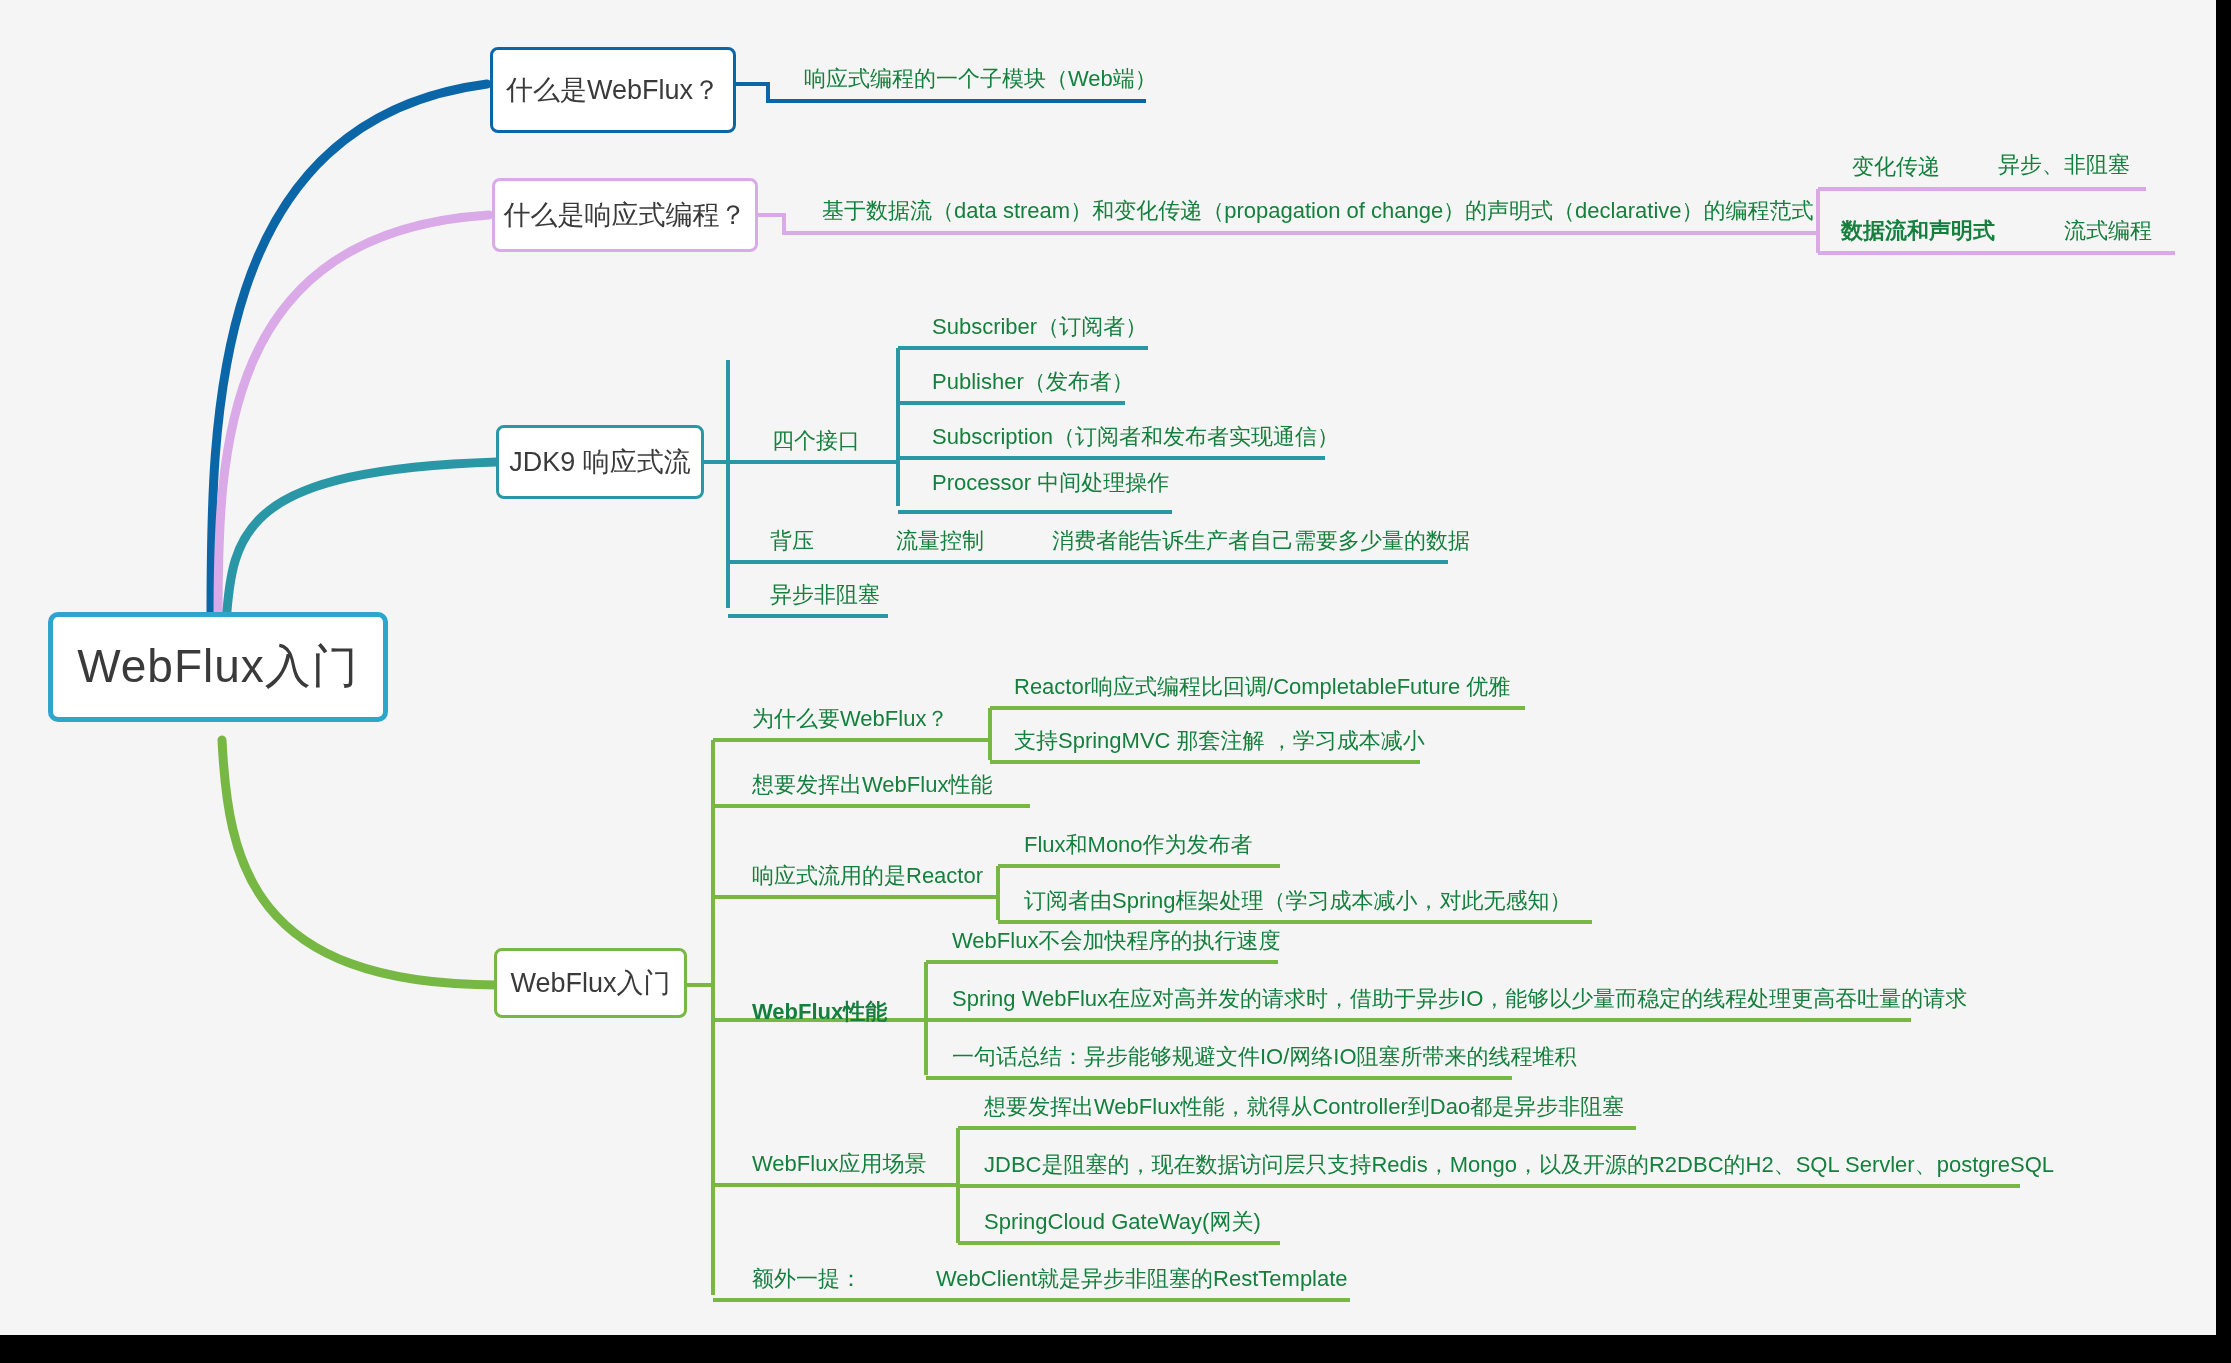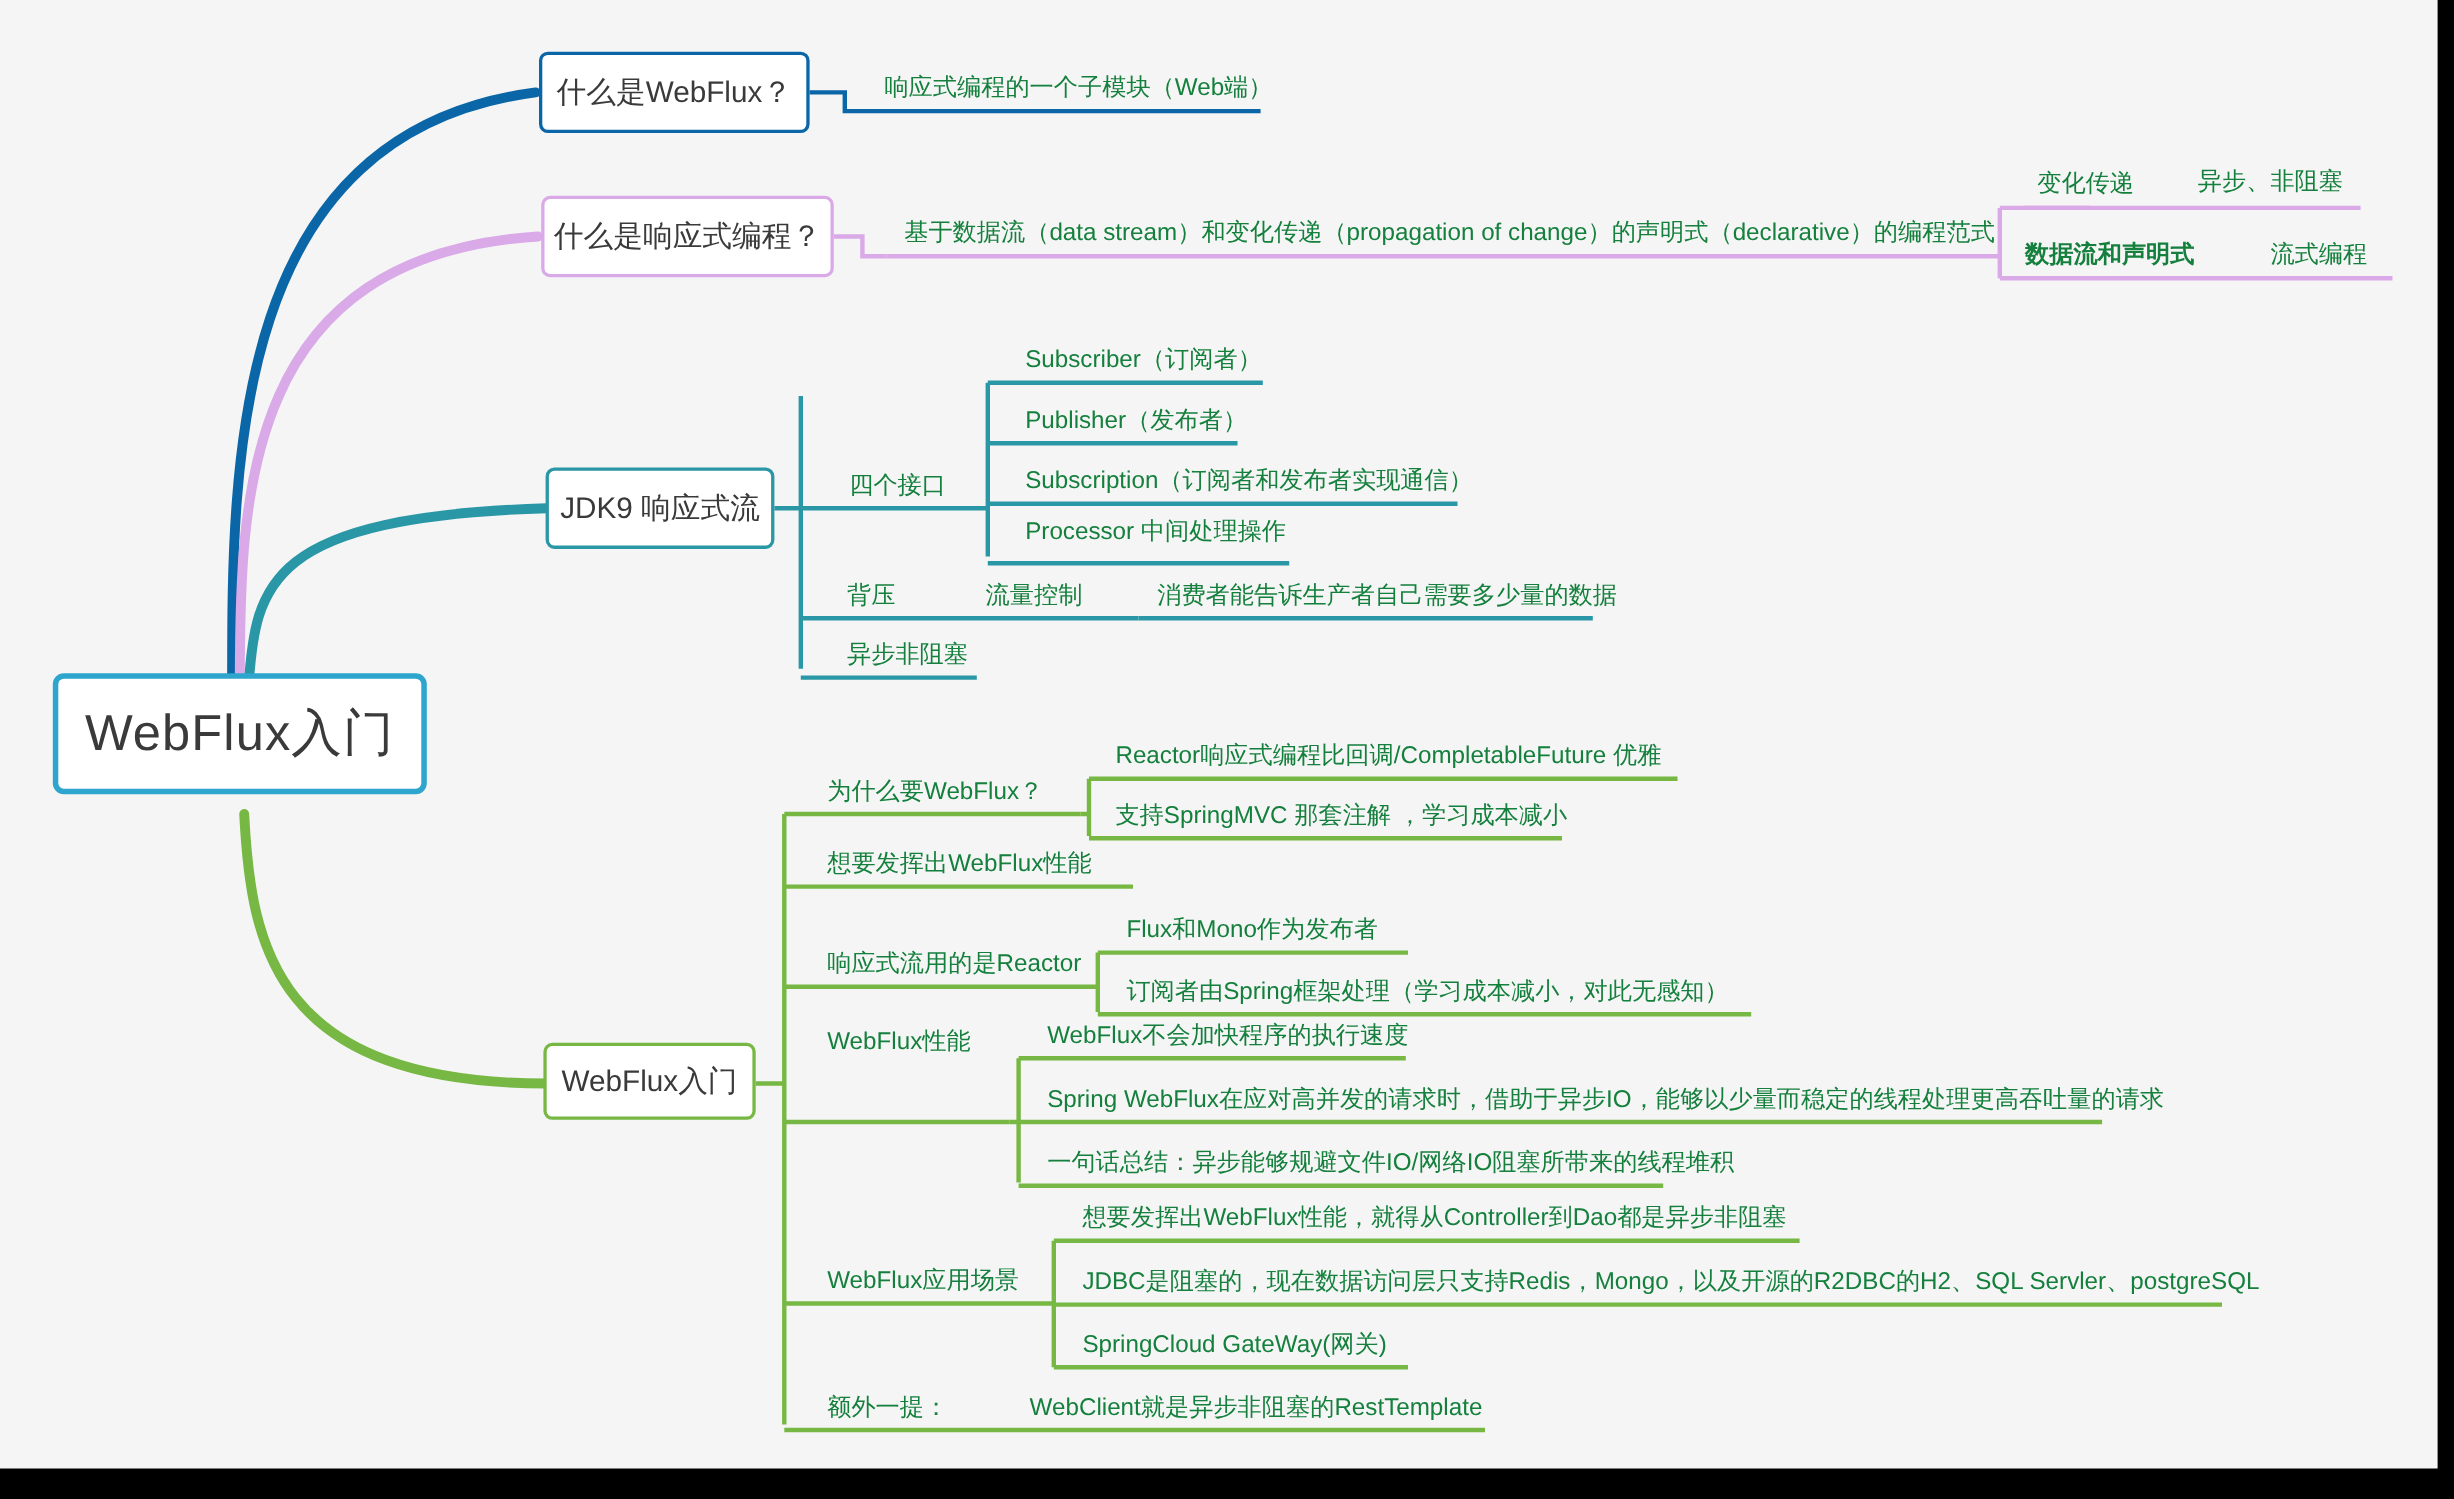--- a/index.html
+++ b/index.html
@@ -153,21 +153,21 @@
       <line x1="958" y1="1243" x2="1280" y2="1243" stroke="#76b843" stroke-width="4"></line>
 
       <line x1="713" y1="1300" x2="920" y2="1300" stroke="#76b843" stroke-width="4"></line>
       <line x1="920" y1="1300" x2="1350" y2="1300" stroke="#76b843" stroke-width="4"></line>
     </svg>
 
     <div class="node boxnode root-node" style="left:48px; top:612px; width:340px; height:110px;">
       <span>WebFlux入门</span>
     </div>
 
-    <div class="node boxnode b1-node" style="left:490px; top:47px; width:246px; height:74px;">
+    <div class="node boxnode b1-node" style="left:490px; top:47px; width:246px; height:86px;">
       <span>什么是WebFlux？</span>
     </div>
     <div class="node leaf" style="left:798px; top:64px;">
       <span>响应式编程的一个子模块（Web端）</span>
     </div>
 
     <div class="node boxnode b2-node" style="left:492px; top:178px; width:266px; height:74px;">
       <span>什么是响应式编程？</span>
     </div>
     <div class="node leaf" style="left:816px; top:196px;">
@@ -238,21 +238,21 @@
     <div class="node leaf" style="left:746px; top:861px;">
       <span>响应式流用的是Reactor</span>
     </div>
     <div class="node leaf" style="left:1018px; top:830px;">
       <span>Flux和Mono作为发布者</span>
     </div>
     <div class="node leaf" style="left:1018px; top:886px;">
       <span>订阅者由Spring框架处理（学习成本减小，对此无感知）</span>
     </div>
 
-    <div class="node leaf" style="left:746px; top:932px;">
+    <div class="node leaf" style="left:746px; top:997px;font-weight:bold;">
       <span>WebFlux性能</span>
     </div>
     <div class="node leaf" style="left:946px; top:926px;">
       <span>WebFlux不会加快程序的执行速度</span>
     </div>
     <div class="node leaf" style="left:946px; top:984px;">
       <span>Spring WebFlux在应对高并发的请求时，借助于异步IO，能够以少量而稳定的线程处理更高吞吐量的请求</span>
     </div>
     <div class="node leaf" style="left:946px; top:1042px;">
       <span>一句话总结：异步能够规避文件IO/网络IO阻塞所带来的线程堆积</span>

